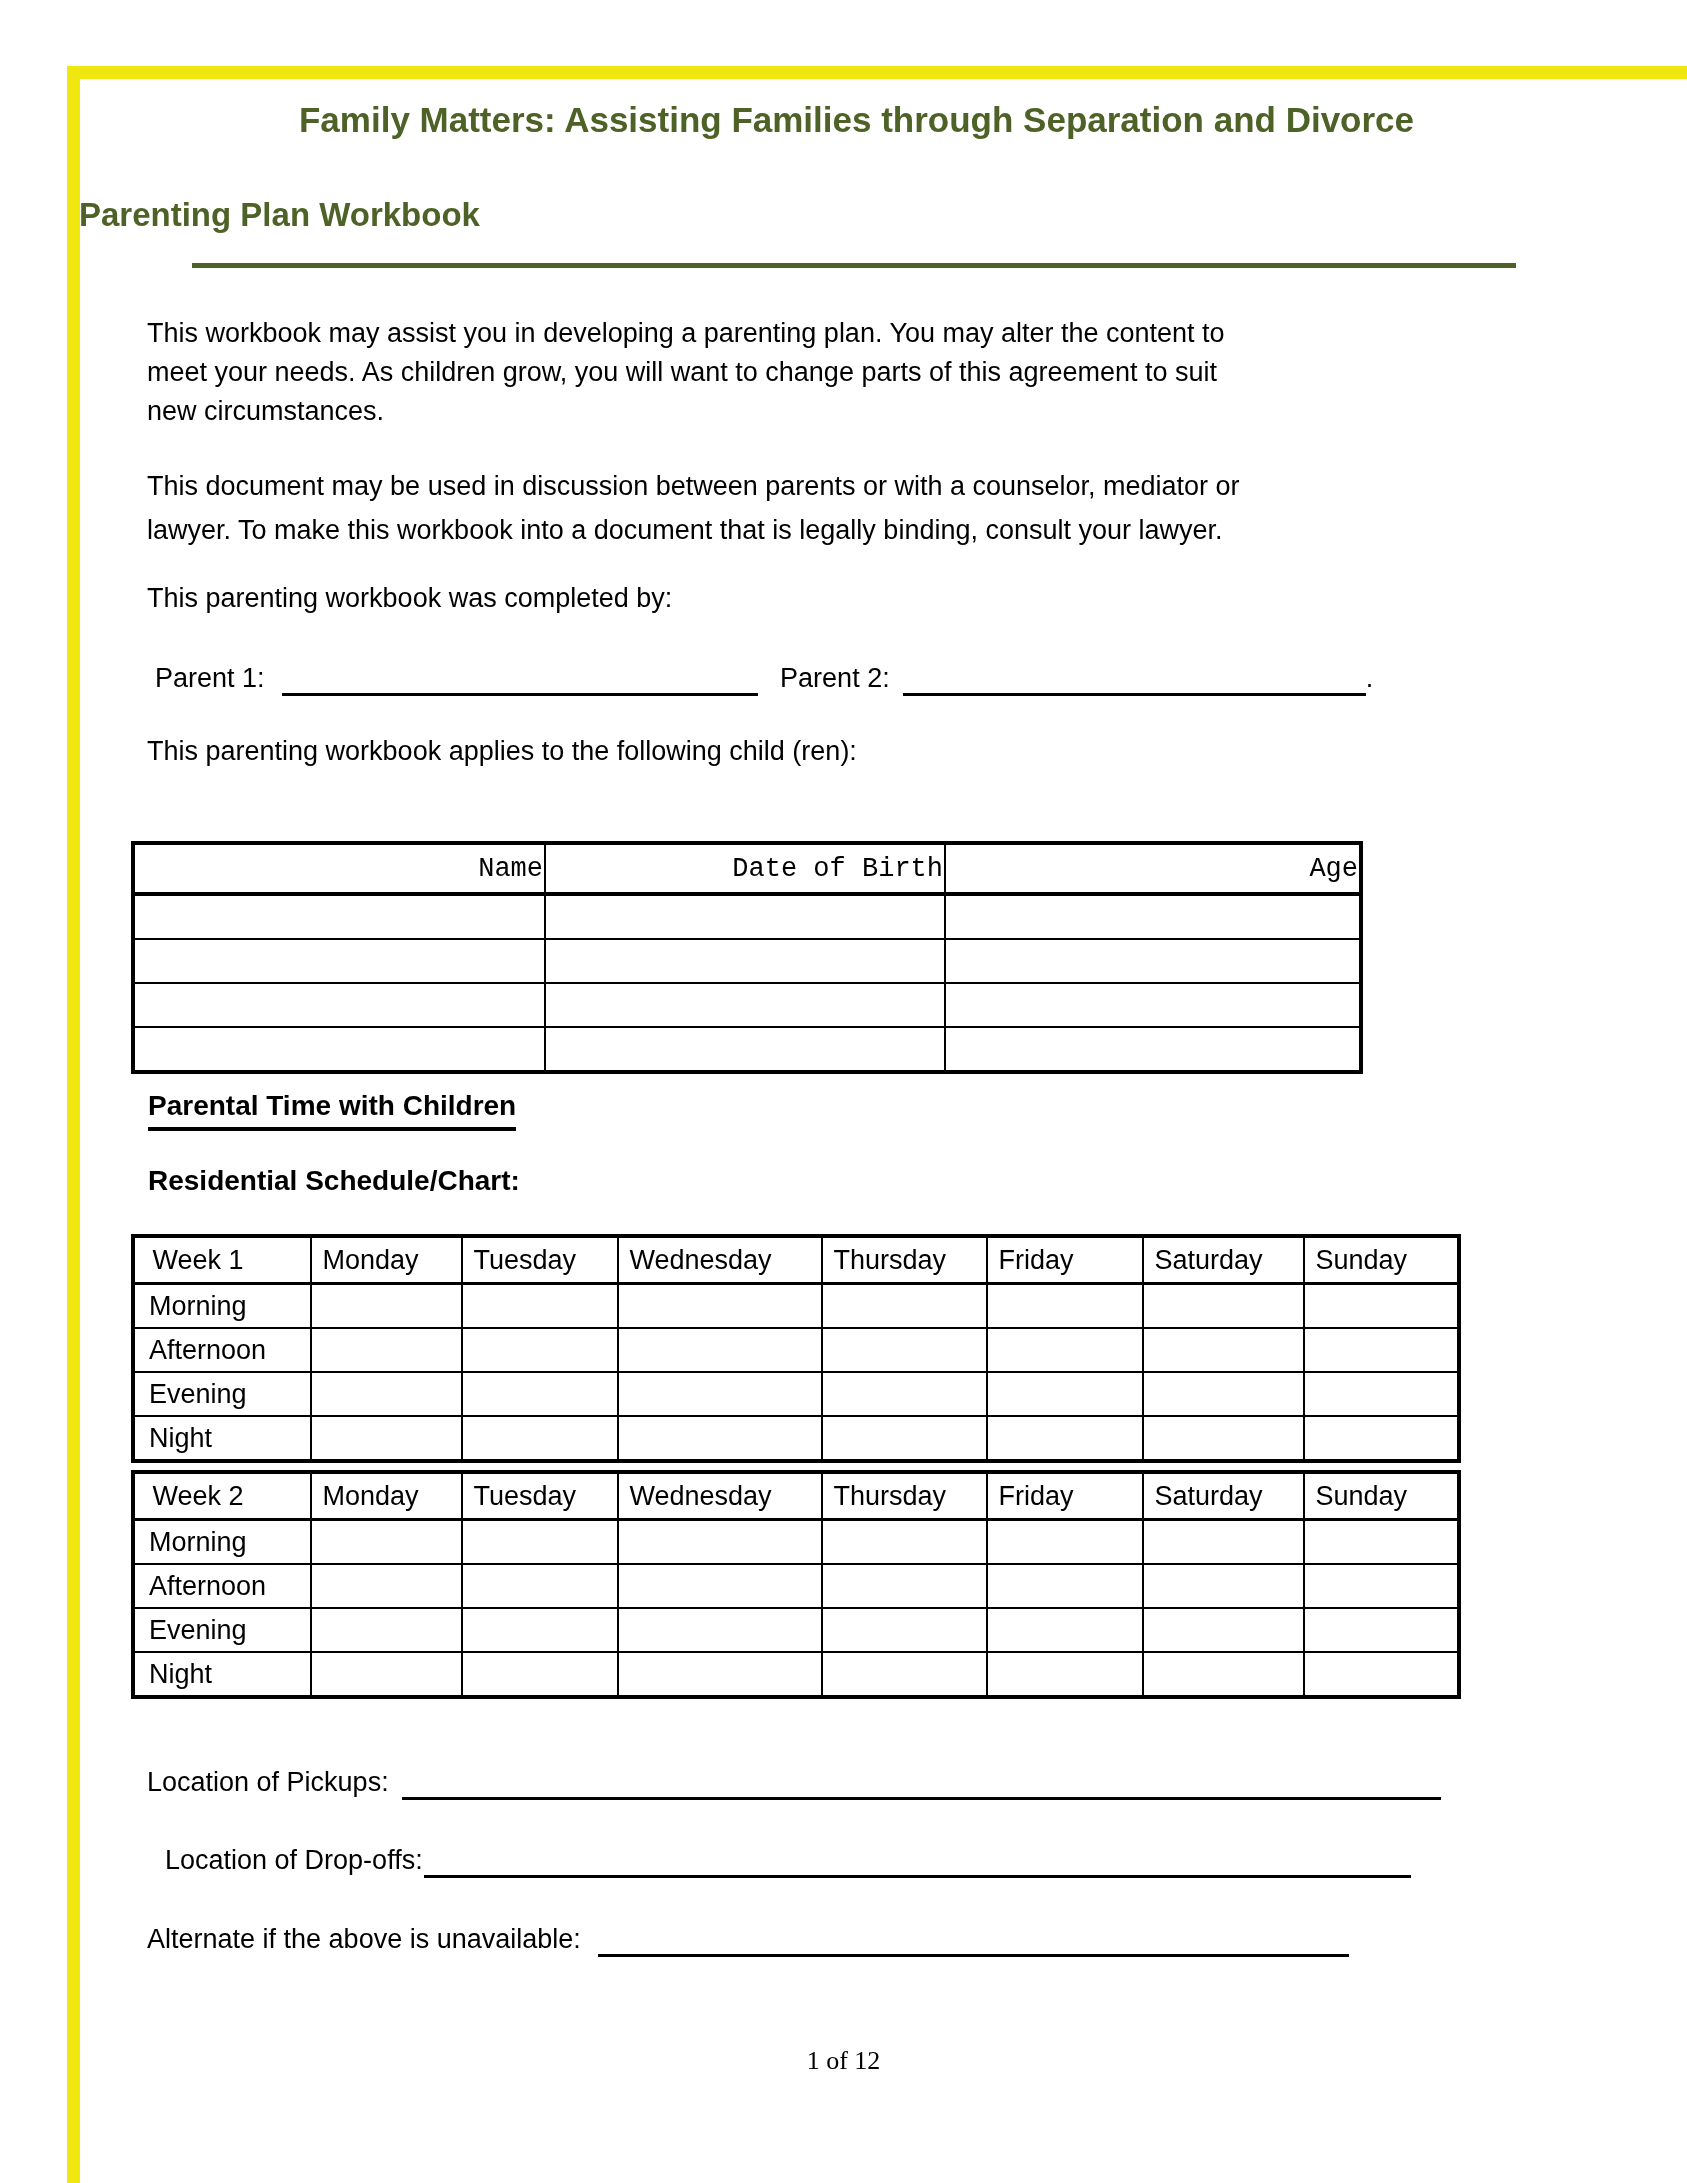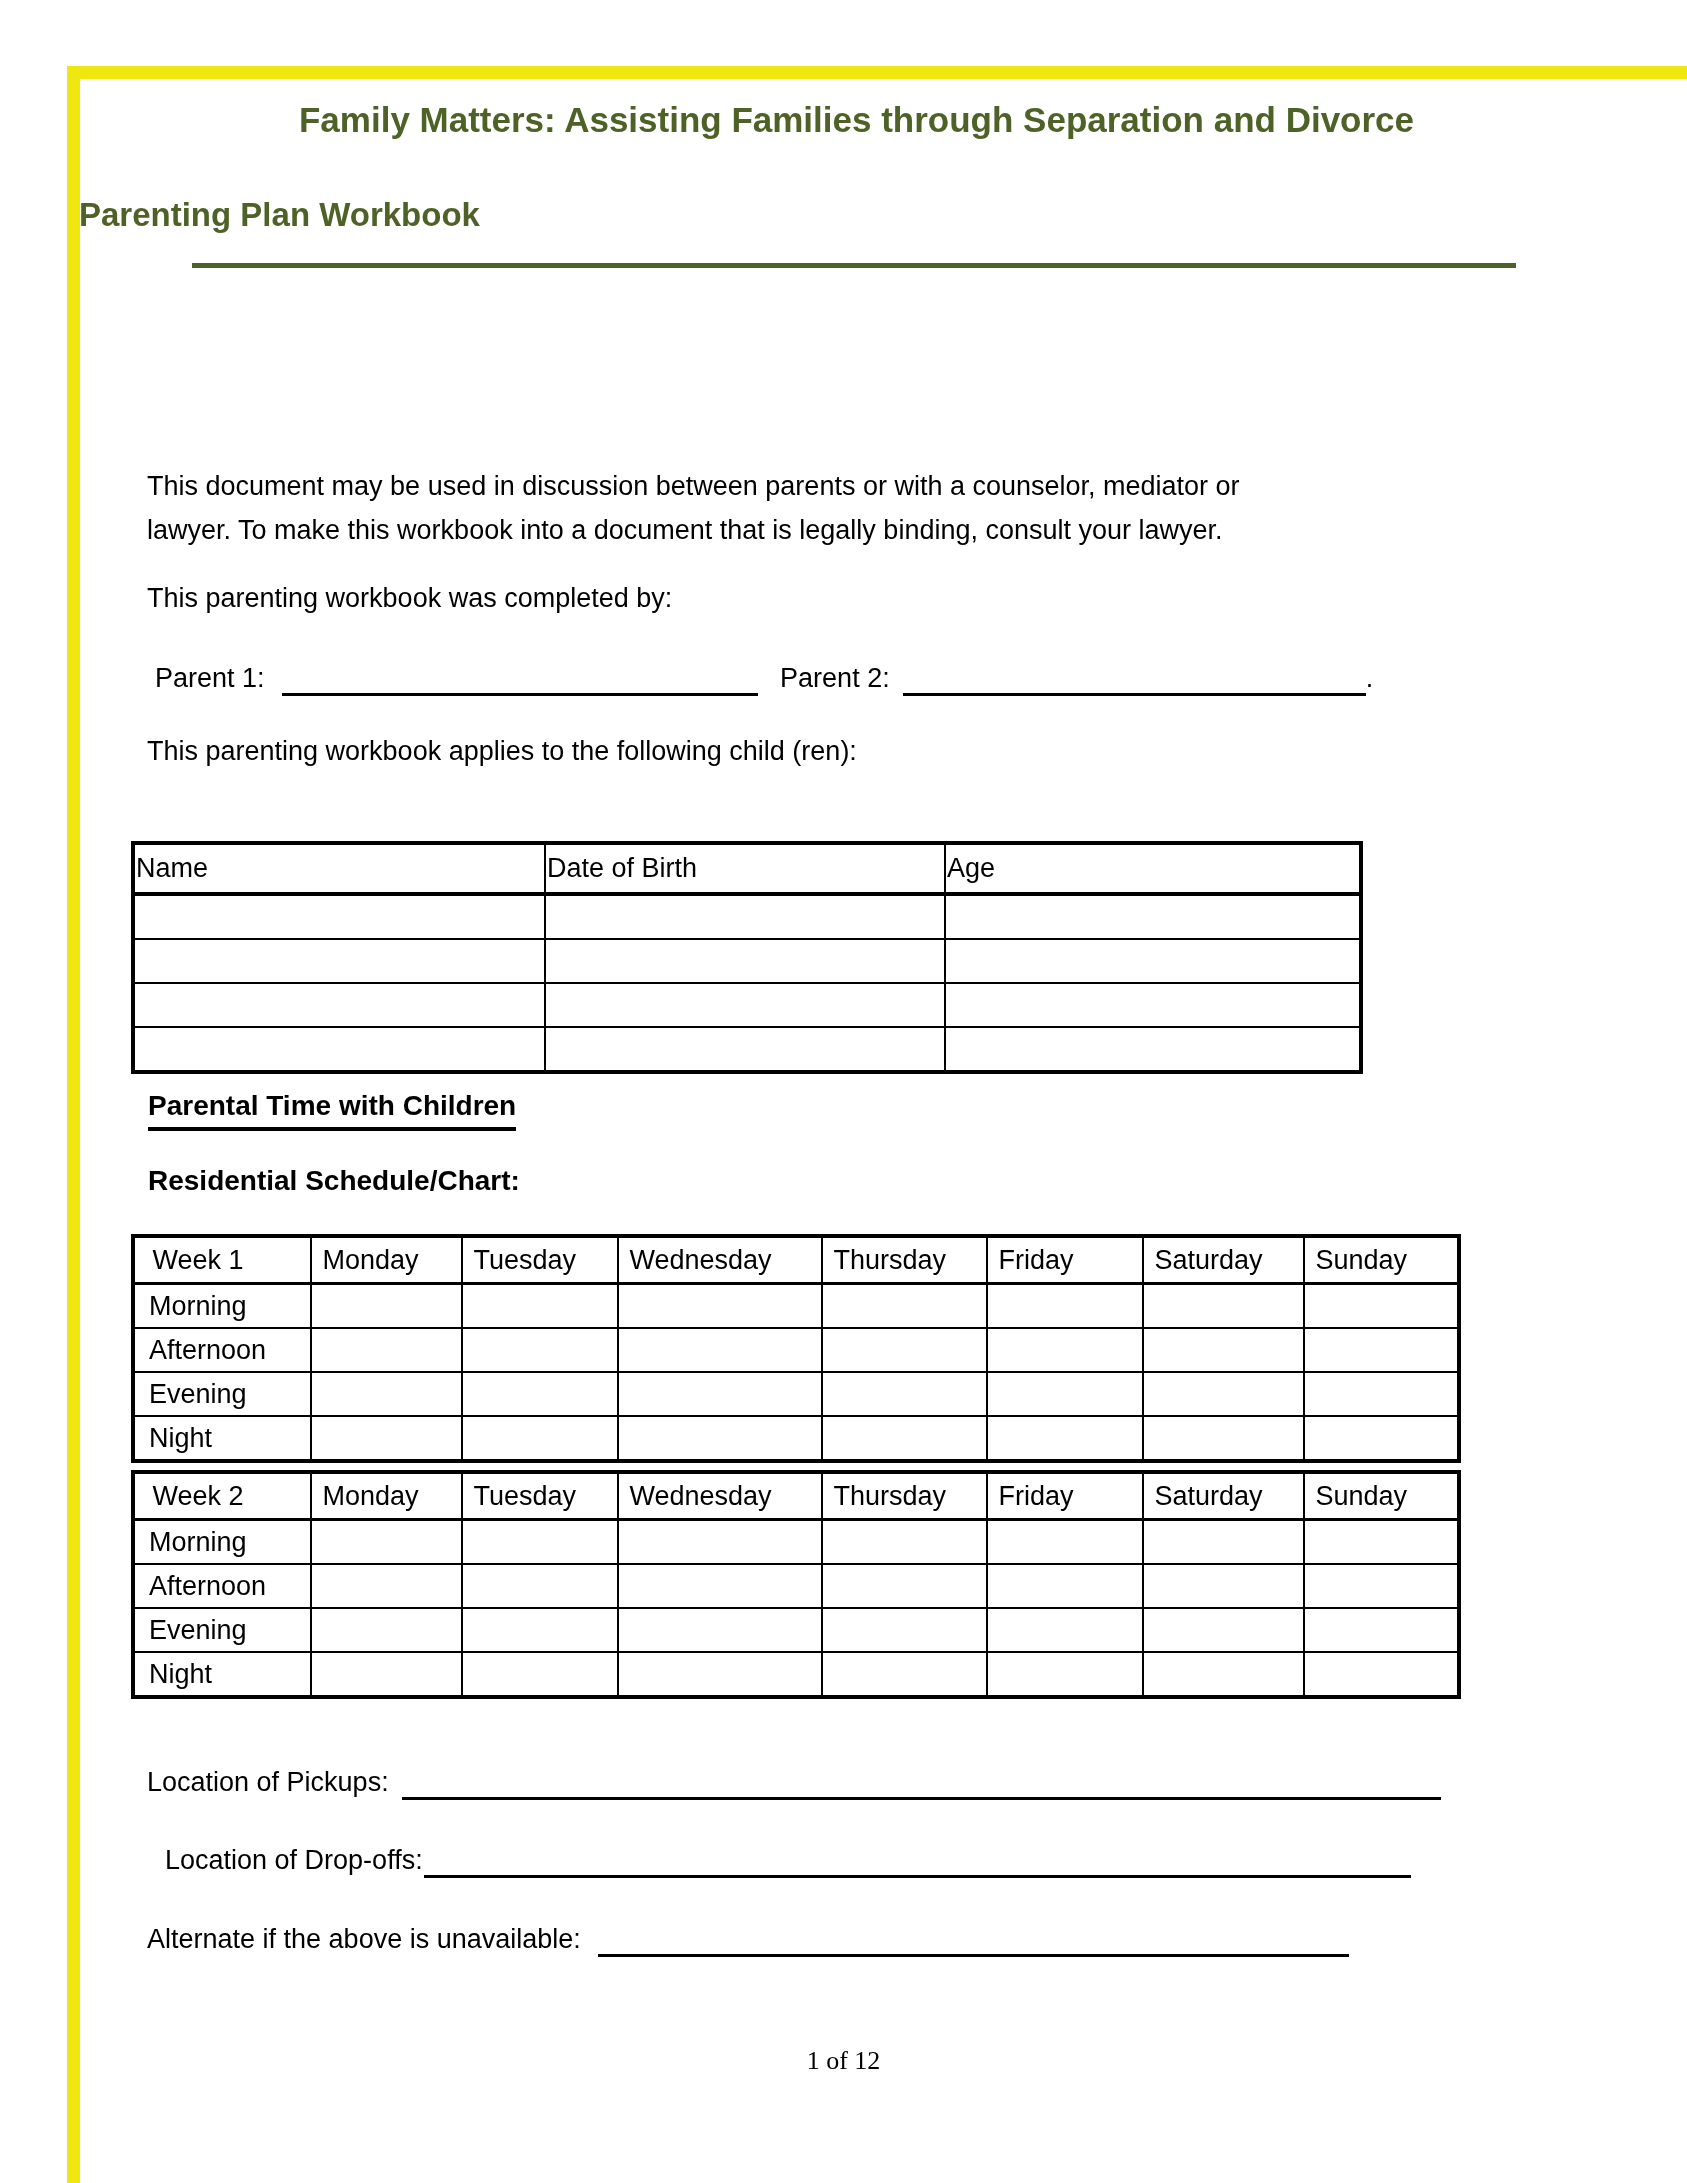--- a/index.html
+++ b/index.html
@@ -53,21 +53,21 @@
   .blank.p1{width:476px;margin-left:17.5px;}
   .blank.p2{width:463px;margin-left:13px;}
   .parent2-label{margin-left:22px;}
 
   
   table{border-collapse:collapse;table-layout:fixed;}
   .tbl{position:absolute;background:#fff;font-size:27px;}
   .tbl td{border:2.6px solid #000;overflow:hidden;}
 
   .children-tbl{left:131px;top:841px;width:1228px;border:4.4px solid #000;}
-  .children-tbl tr.hdr-row td{height:45px;text-align:left;vertical-align:middle;border-bottom:4.4px solid #000;}
+  .children-tbl tr.hdr-row td{height:45px;text-align:right;vertical-align:middle;border-bottom:4.4px solid #000;font-family:Liberation Mono, monospace;}
   .children-tbl tr.data-row td{height:40px;}
 
   .week-tbl{left:131px;width:1328px;border:4.4px solid #000;}
   .week-tbl.w1{top:1234px;}
   .week-tbl.w2{top:1470px;}
   .week-tbl tr.hdr-row td{height:42px;text-align:left;vertical-align:middle;padding-left:10.5px;border-bottom:3.5px solid #000;}
   .week-tbl tr.hdr-row td.weeklabel{padding-left:17.5px;}
   .week-tbl tr.time-row td{height:40px;vertical-align:middle;}
   .week-tbl td.rowlabel{padding-left:14px;}
 
@@ -101,20 +101,23 @@
 
 <div class="page">
 
   <div class="ybar-top"></div>
   <div class="ybar-left"></div>
 
   <div class="title">Family Matters: Assisting Families through Separation and Divorce</div>
   <div class="subtitle">Parenting Plan Workbook</div>
   <div class="divider"></div>
 
+  <div class="bodytext para1">This workbook may assist you in developing a parenting plan. You may alter the content to
+meet your needs. As children grow, you will want to change parts of this agreement to suit
+new circumstances.</div>
   <div class="bodytext para2">This document may be used in discussion between parents or with a counselor, mediator or
 lawyer. To make this workbook into a document that is legally binding, consult your lawyer.</div>
   <div class="bodytext completed">This parenting workbook was completed by:</div>
 
   <div class="parent-row"><span>Parent 1:</span><span class="blank p1"></span><span class="parent2-label">Parent 2:</span><span class="blank p2"></span><span>.</span></div>
 
   <div class="bodytext applies">This parenting workbook applies to the following child (ren):</div>
 
   <table class="tbl children-tbl">
     <colgroup>

